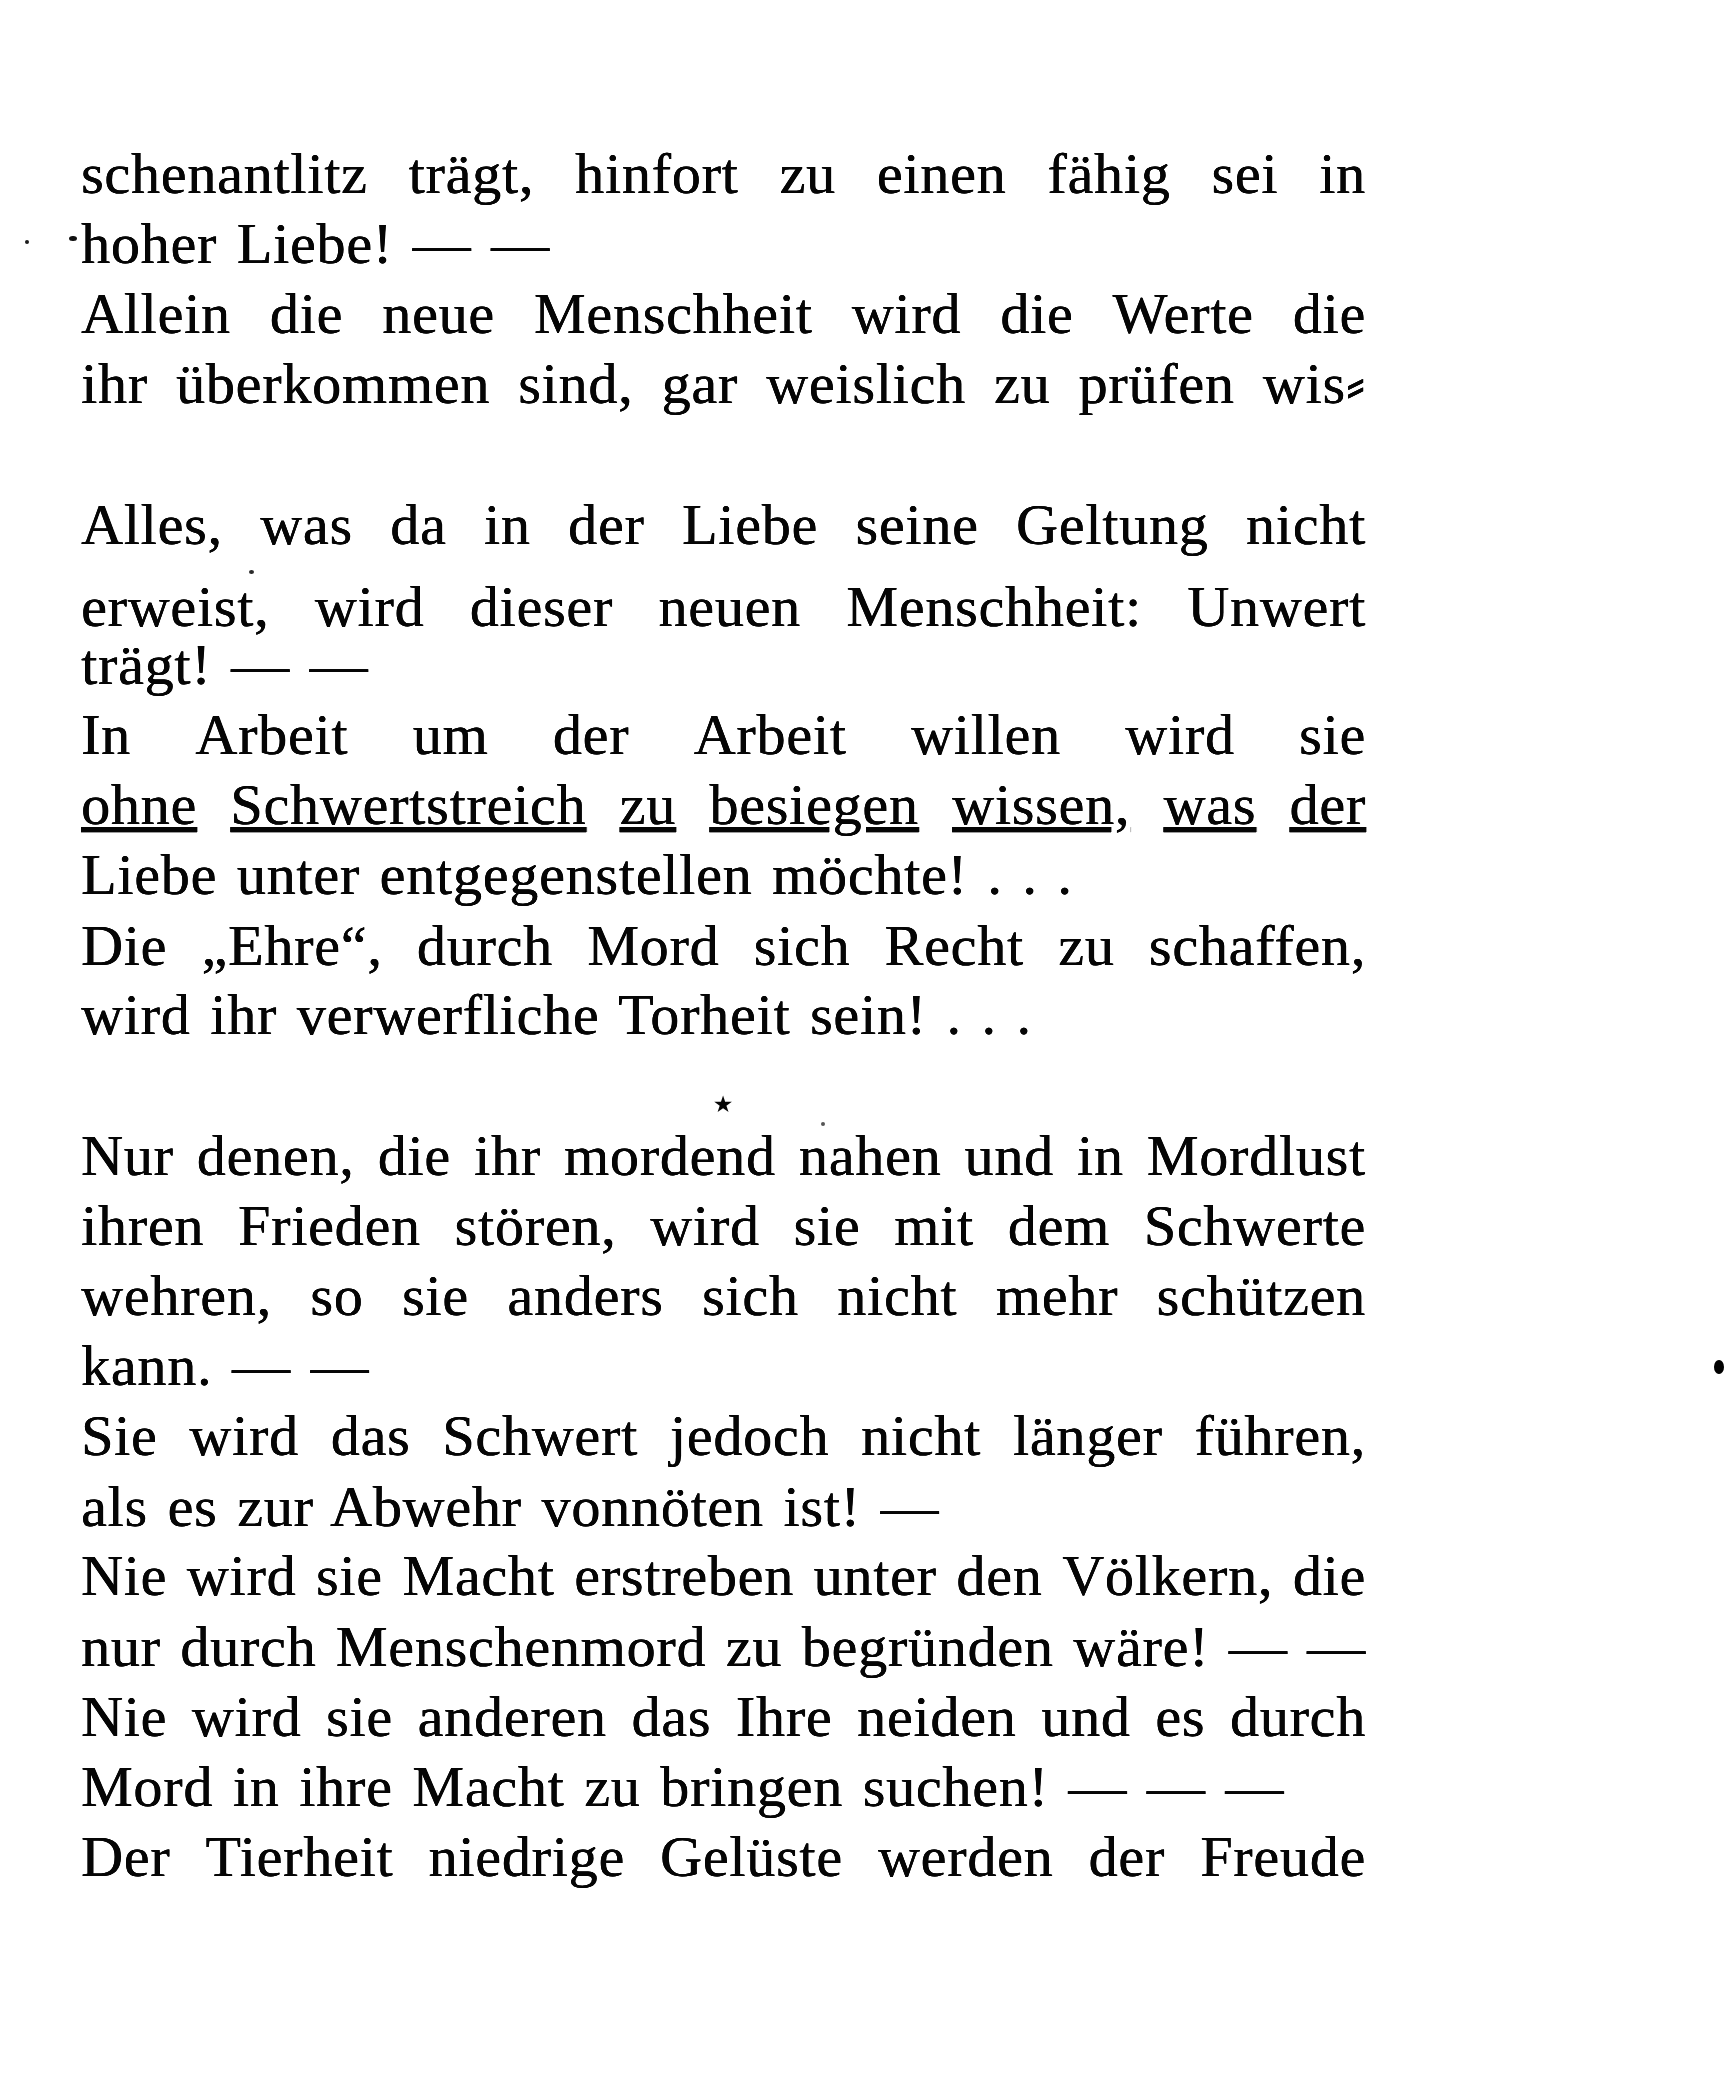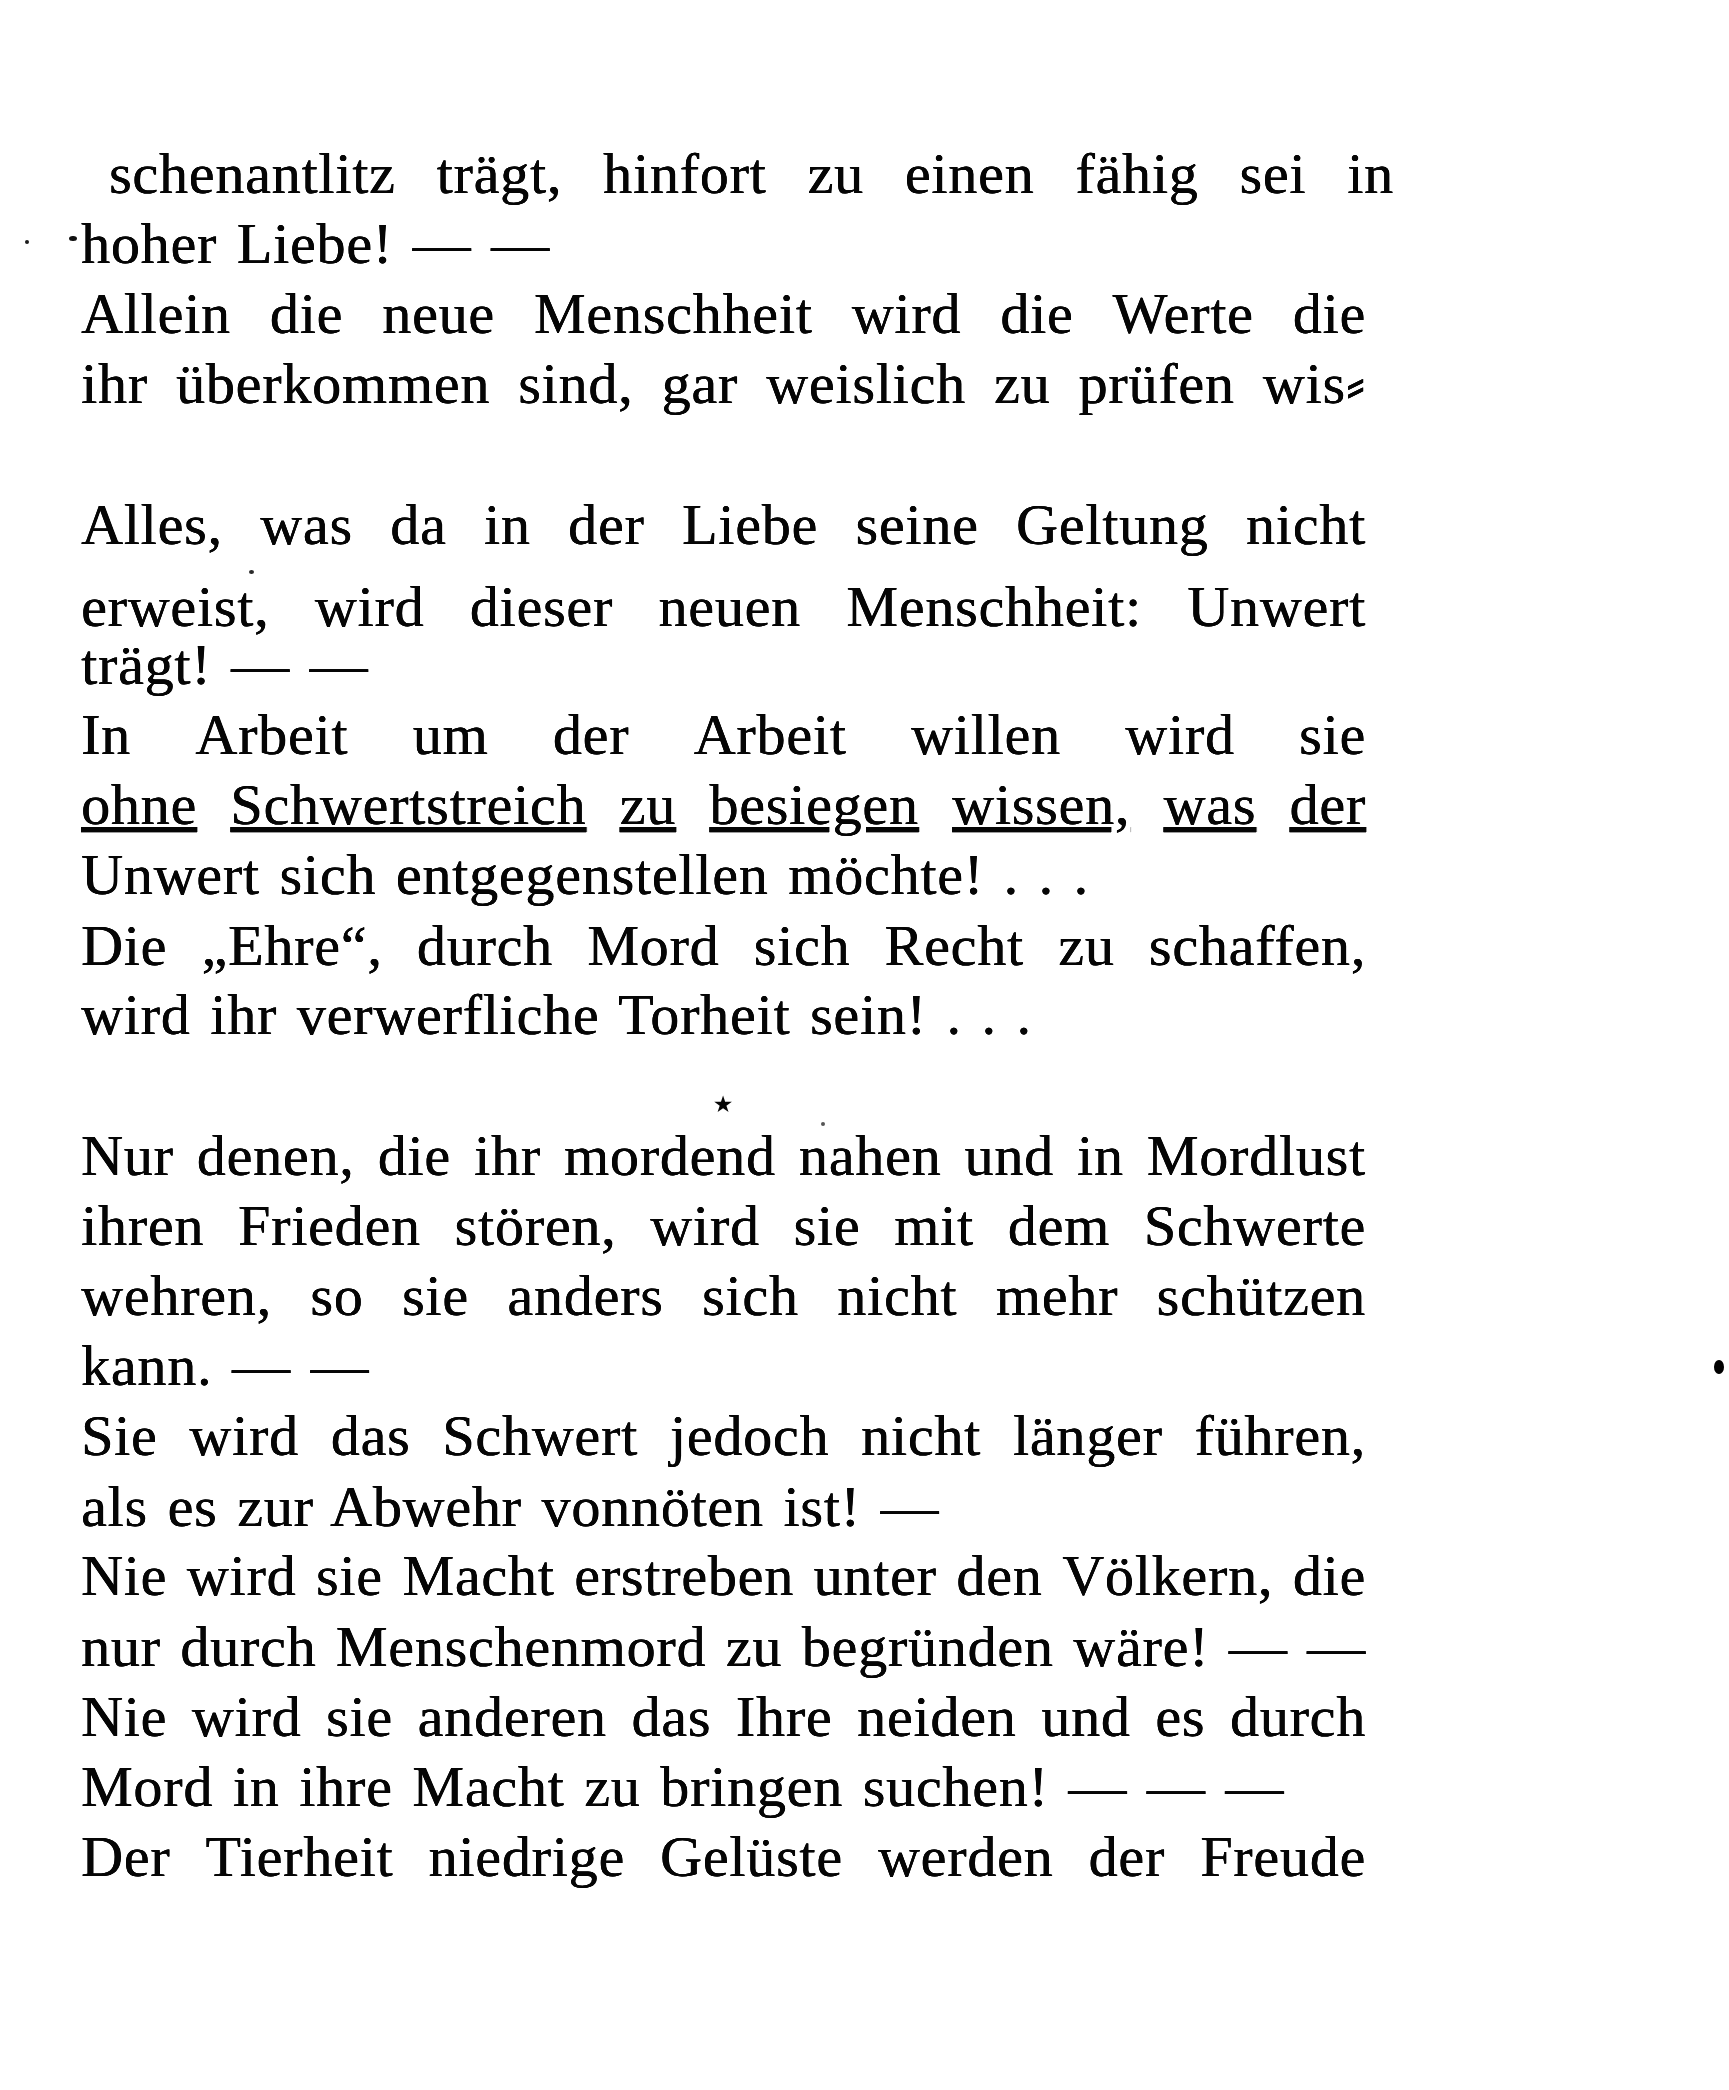--- a/index.html
+++ b/index.html
@@ -46,21 +46,21 @@
     letter-spacing:1.8px;
     text-shadow:0.4px 0 0 currentColor;
   }
   .artifact{position:absolute;border-radius:50%;}
 </style>
 </head>
 <body>
 
 <div class="page">
   <div class="text-block">
-      <div class="line just" style="top: 138px; margin-left: 28px;">
+      <div class="line just" style="top: 138px;">
         <span>schenantlitz</span>
         <span>trägt,</span>
         <span>hinfort</span>
         <span>zu</span>
         <span>einen</span>
         <span>fähig</span>
         <span>sei</span>
         <span>in</span>
       </div>
       <div class="line" style="top: 208px;">hoher Liebe! — —</div>
@@ -116,21 +116,21 @@
       </div>
       <div class="line just" style="top: 769px; text-decoration: underline;">
         <span>ohne</span>
         <span>Schwertstreich</span>
         <span>zu</span>
         <span>besiegen</span>
         <span>wissen,</span>
         <span>was</span>
         <span>der</span>
       </div>
-      <div class="line" style="top: 839px;">Unwert sich entgegenstellen möchte! . . .</div>
+      <div class="line" style="top: 839px;">Liebe unter entgegenstellen möchte! . . .</div>
       <div class="line just" style="top: 910px;">
         <span>Die</span>
         <span>„Ehre“,</span>
         <span>durch</span>
         <span>Mord</span>
         <span>sich</span>
         <span>Recht</span>
         <span>zu</span>
         <span>schaffen,</span>
       </div>

